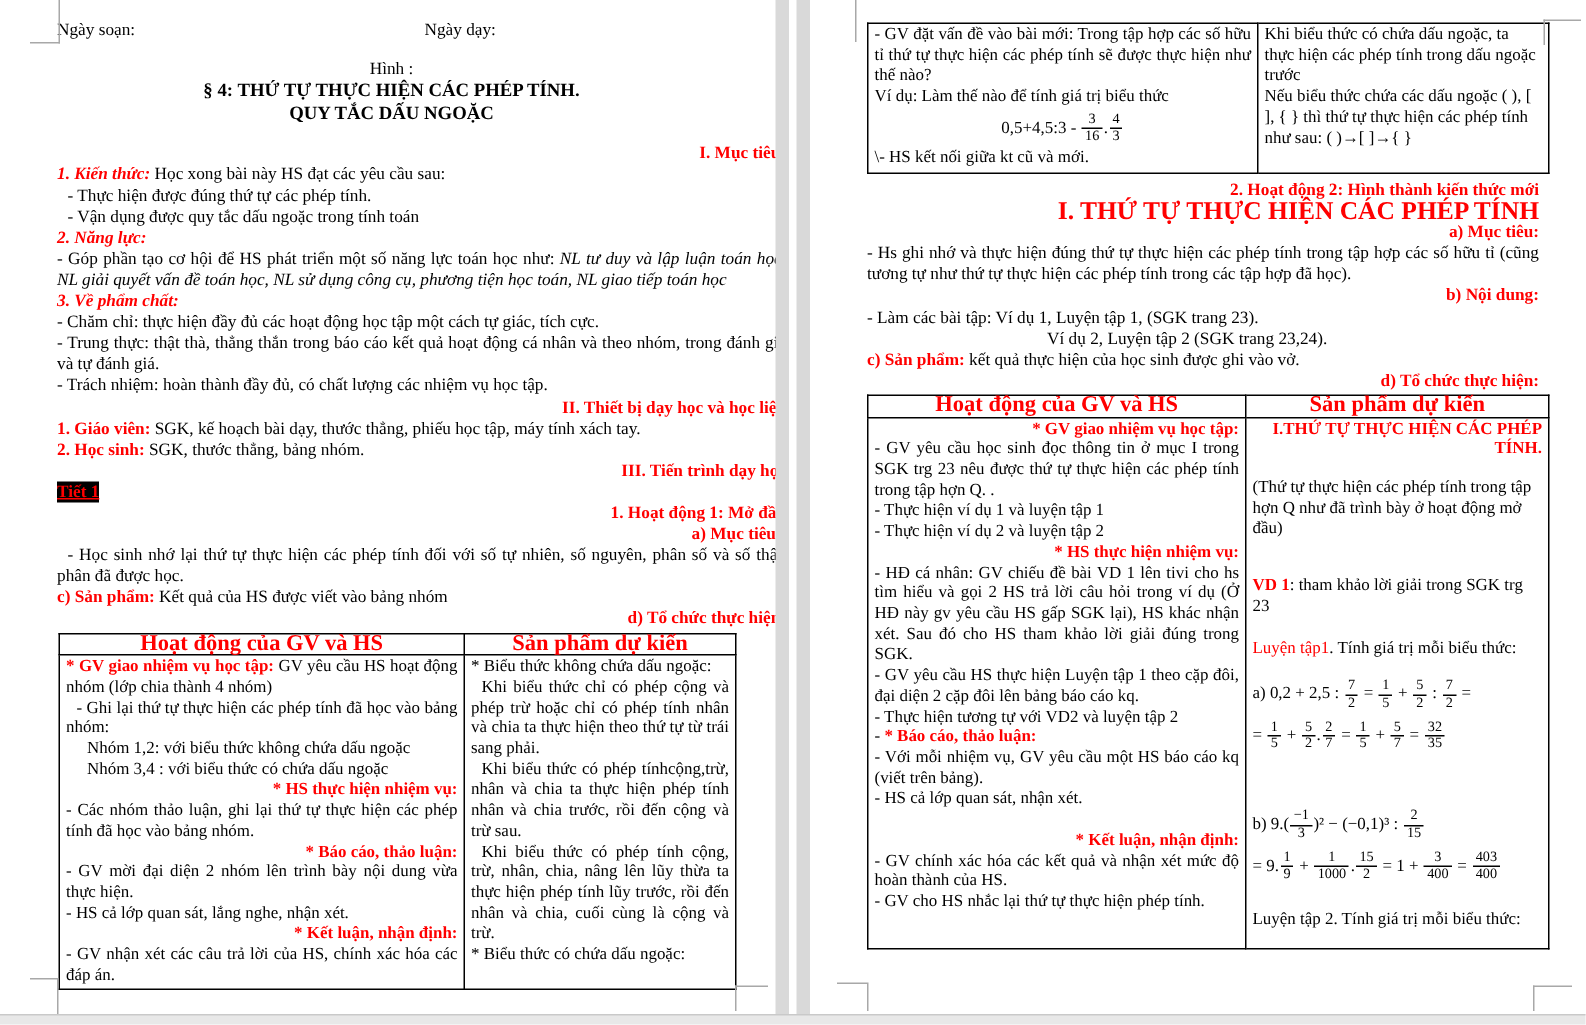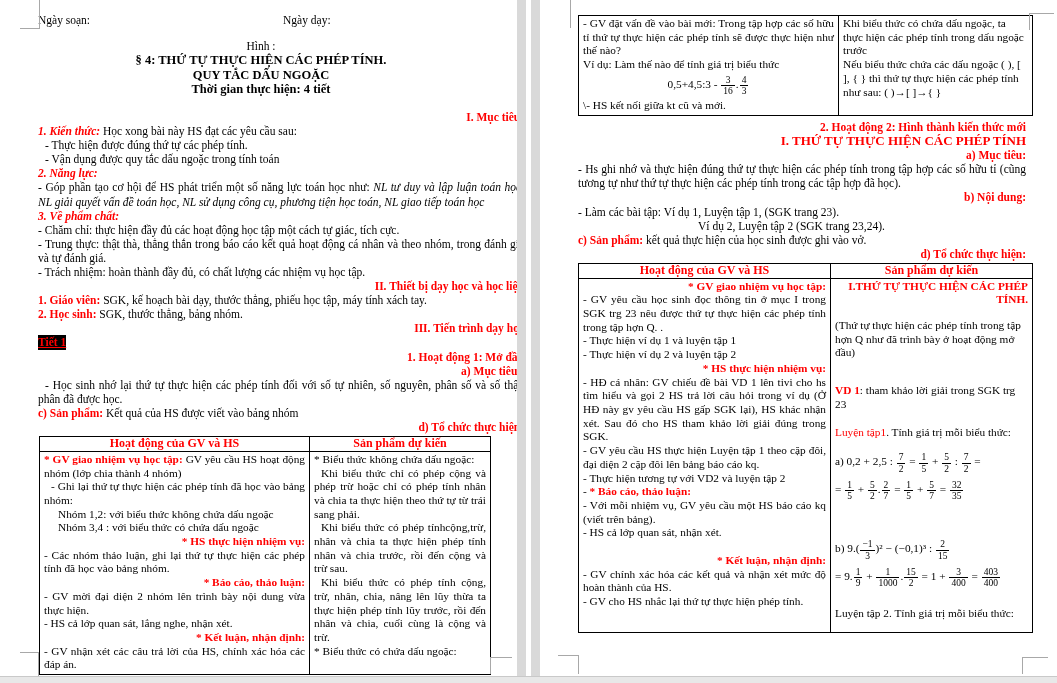--- a/index.html
+++ b/index.html
@@ -19,24 +19,24 @@
   .red{color:#ff0000;font-weight:bold;text-align:right;}
   .redit{color:#ff0000;font-weight:bold;font-style:italic;}
   .r{color:#ff0000;}
   .it{font-style:italic;}
   .center{text-align:center;}
   .ngay-row{position:relative;}
   .ngay-day{position:absolute;left:245px;top:0;}
   .title-block{width:430px;margin-left:8px;text-align:center;}
   .doc-title{font-size:12.5px;font-weight:bold;line-height:14.6px;}
   .hl{background:#000000;color:#ff0000;font-weight:bold;text-decoration:underline;display:inline-block;}
-  .big-red{font-size:13px;}
+  .big-red{font-size:17px;}
   table{border-collapse:collapse;table-layout:fixed;font-size:11.3px;line-height:13.7px;}
   td,th{border:1.6px solid #000;vertical-align:top;padding:1px 4px 2px 4px;}
-  th{color:#ff0000;font-weight:bold;text-align:center;padding:0 2px;font-size:12px;margin-left:31px;}
+  th{color:#ff0000;font-weight:bold;text-align:center;padding:0 2px;font-size:15px;margin-left:31px;}
   .cellp{margin:0;}
   .ind1{text-indent:7px;}
   .ind2{text-indent:14px;}
   .frac{display:inline-flex;flex-direction:column;vertical-align:middle;text-align:center;font-size:9.5px;line-height:1.08;margin:0 1px;}
   .frac .num{border-bottom:1px solid #000;padding:0 2px;display:block;}
   .frac .den{display:block;padding:0 2px;}
   .math{padding:3px 0;line-height:1.1;}
   .indent-b2{padding-left:120px;}
   .gap-strip{position:absolute;top:0;height:676px;background:#d9d9d9;}
   #strip1{left:517px;width:9px;}
@@ -52,21 +52,20 @@
 
     <p class="bl ngay-row">
       <span>Ngày soạn:</span>
       <span class="ngay-day">Ngày dạy:</span>
     </p>
 
     <div class="title-block" style="margin-top:12px;">
       <p class="bl">Hình :</p>
       <p class="doc-title">§ 4: THỨ TỰ THỰC HIỆN CÁC PHÉP TÍNH.</p>
       <p class="doc-title">QUY TẮC DẤU NGOẶC</p>
-      <p class="doc-title">Thời gian thực hiện: 4 tiết</p>
     </div>
 
     <div style="margin-top:13px;">
       <p class="bl red">I. Mục tiêu:</p>
       <p class="bl"><span class="redit">1. Kiến thức:</span><span> Học xong bài này HS đạt các yêu cầu sau:</span></p>
       <p class="bl ind1">- Thực hiện được đúng thứ tự các phép tính.</p>
       <p class="bl ind1">- Vận dụng được quy tắc dấu ngoặc trong tính toán</p>
       <p class="bl redit">2. Năng lực:</p>
       <p class="bl just"><span>- Góp phần tạo cơ hội để HS phát triển một số năng lực toán học như: </span><span class="it">NL tư duy và lập luận toán học, NL giải quyết vấn đề toán học, NL sử dụng công cụ, phương tiện học toán, NL giao tiếp toán học</span></p>
       <p class="bl redit">3. Về phẩm chất:</p>

